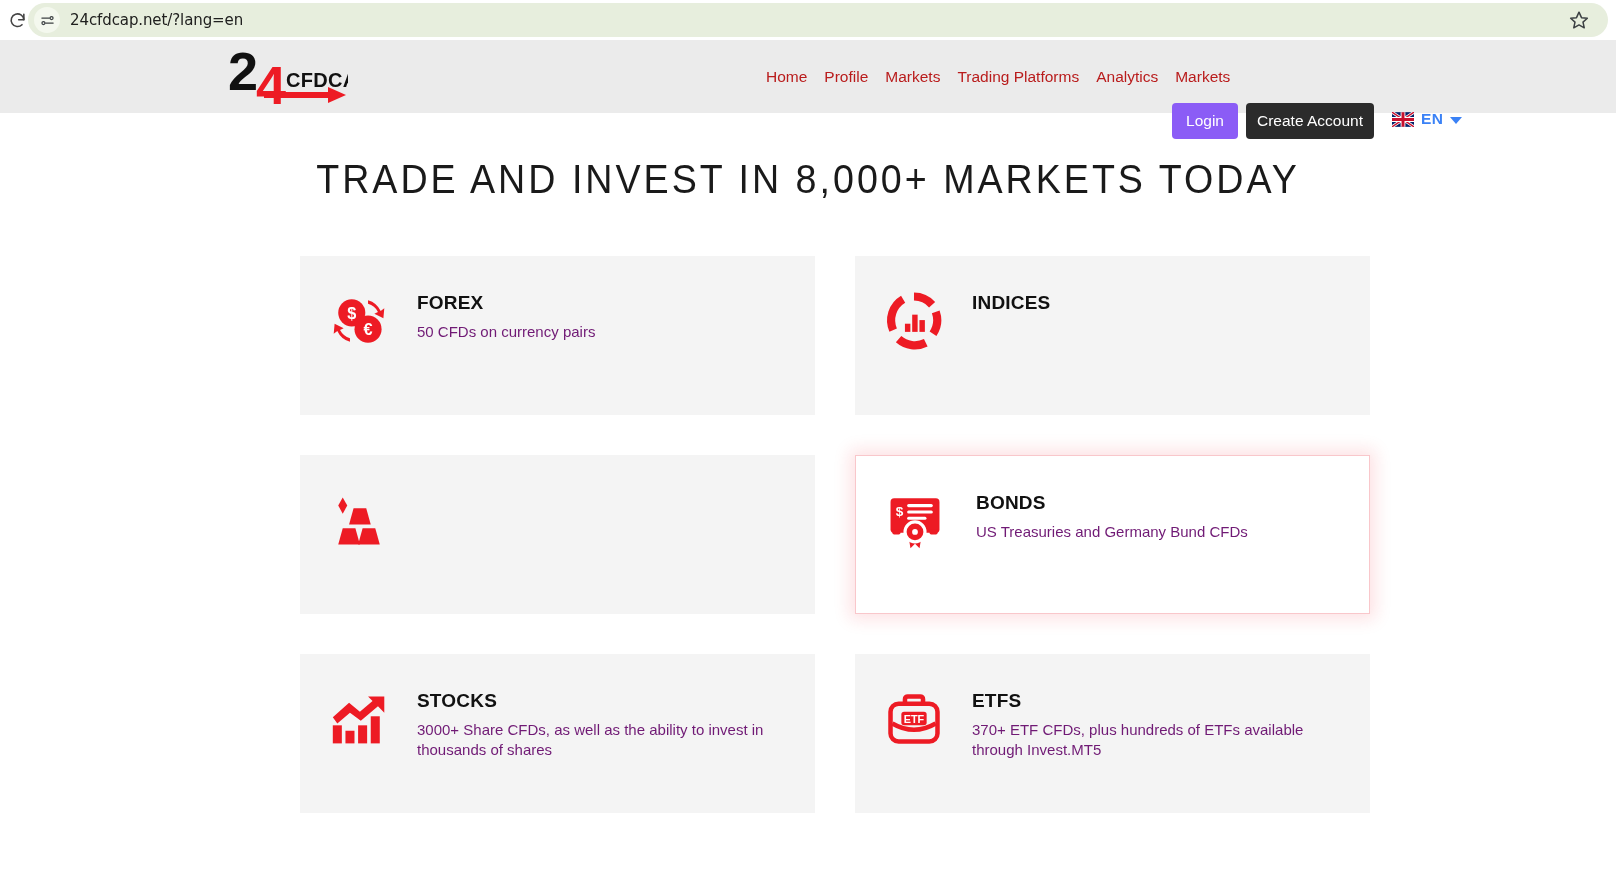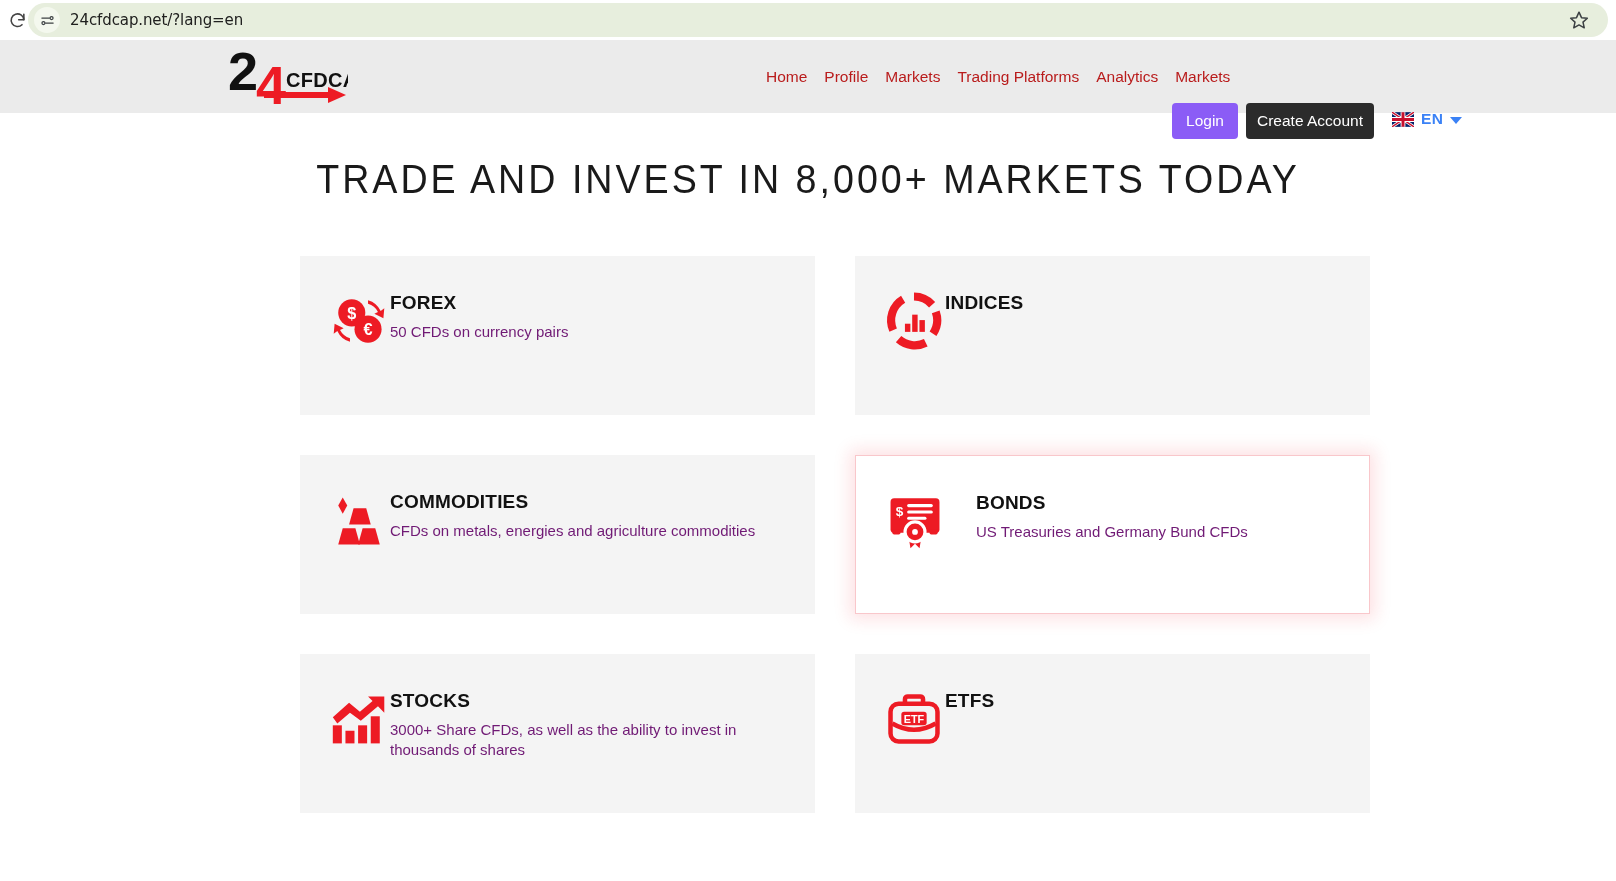--- a/index.html
+++ b/index.html
@@ -183,21 +183,21 @@
   .card-icon {
     width: 62px; height: 62px;
     flex: none;
     display: flex;
     align-items: center;
     justify-content: center;
     margin-top: 2px;
   }
   .card-icon svg { display: block; }
 
-  .card-body { padding-top: 4px; }
+  .card-body { margin-left: 27px; padding-top: 4px; }
   .card-title {
     font-size: 19px;
     font-weight: bold;
     color: #111111;
     letter-spacing: 0.2px;
     margin-bottom: 8px;
   }
   .card-desc {
     font-size: 15px;
     color: #701a75;
@@ -331,24 +331,20 @@
       <div class="card-icon">
         <svg width="58" height="56" viewBox="0 0 64 62">
           <g fill="#ED1B24">
             <polygon points="14,6 19,15 14,24 9,15"></polygon>
             <path d="M26 18 h14 l5 18 h-24 z"></path>
             <path d="M14 40 h14 l5 18 h-24 z"></path>
             <path d="M36 40 h14 l5 18 h-24 z"></path>
           </g>
         </svg>
       </div>
-      <div class="card-body">
-        <div class="card-title">COMMODITIES</div>
-        <div class="card-desc">CFDs on metals, energies and agriculture commodities</div>
-      </div>
     </div>
 
     <div class="card highlight">
       <div class="card-icon">
         <svg width="58" height="58" viewBox="0 0 64 64">
           <rect x="5" y="7" width="54" height="38" rx="4" fill="#ED1B24"></rect>
           <text x="15" y="27" font-family="Liberation Sans, sans-serif" font-size="15" font-weight="bold" fill="#ffffff" text-anchor="middle">$</text>
           <g stroke="#ffffff" stroke-width="3.4" stroke-linecap="round">
             <line x1="25" y1="15" x2="50" y2="15"></line>
             <line x1="25" y1="22" x2="50" y2="22"></line>
@@ -397,17 +393,18 @@
             <rect x="6" y="14" width="52" height="42" rx="9"></rect>
             <path d="M22 14 v-5 a3 3 0 0 1 3-3 h14 a3 3 0 0 1 3 3 v5"></path>
             <path d="M8 36 q24 14 48 0"></path>
           </g>
           <rect x="18" y="23" width="28" height="15" rx="3" fill="#ED1B24"></rect>
           <text x="32" y="35" font-family="Liberation Sans, sans-serif" font-size="12" font-weight="bold" fill="#ffffff" text-anchor="middle">ETF</text>
         </svg>
       </div>
       <div class="card-body">
         <div class="card-title">ETFS</div>
+        <div class="card-desc">370+ ETF CFDs, plus hundreds of ETFs available through Invest.MT5</div>
       </div>
     </div>
   </div>
 
 </section>
 
 </body></html>

